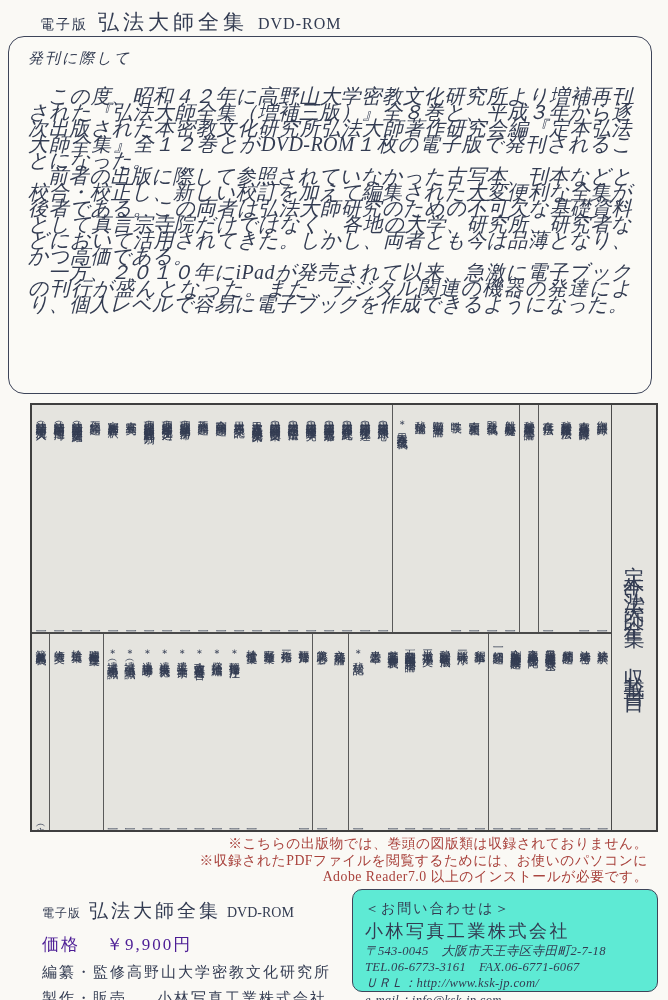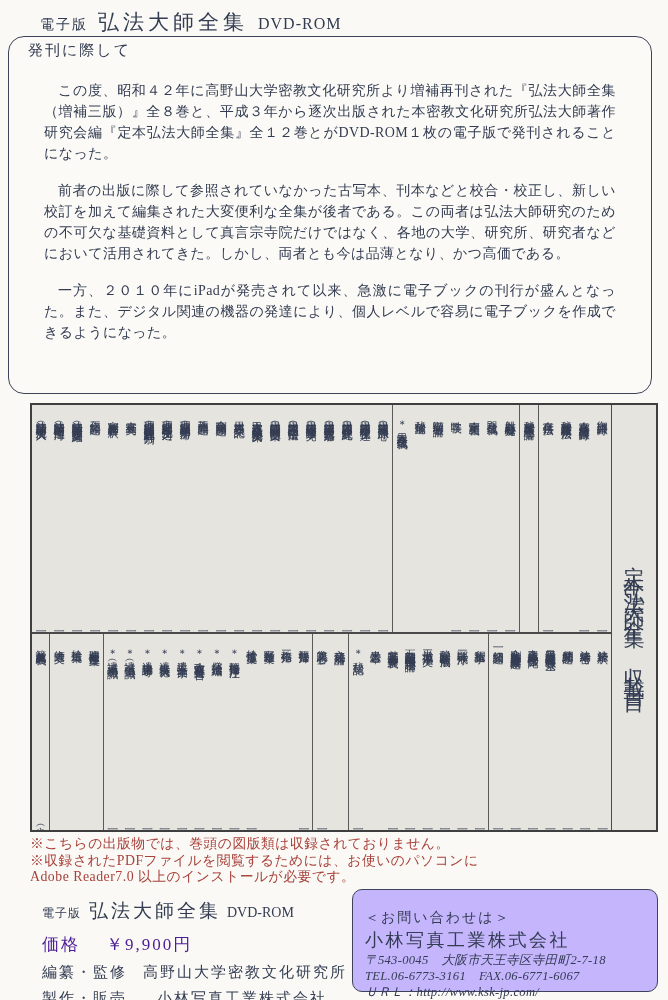--- a/index.html
+++ b/index.html
@@ -14,26 +14,27 @@
   
   #top-header{position:absolute;left:40px;top:8px;white-space:nowrap;}
   #top-header .edition{font-size:14px;letter-spacing:2px;}
   #top-header .title{font-size:21px;letter-spacing:4px;margin-left:10px;}
   #top-header .media{font-size:16px;letter-spacing:1px;margin-left:10px;}
 
   
   #preface-box{
     position:absolute;left:8px;top:36px;width:644px;height:358px;
     border:1.6px solid #3d4459;border-radius:16px;
-    box-sizing:border-box;padding:4px 19px 0 19px;
+    box-sizing:border-box;padding:12px 19px 0 19px;
     background:#fbfaf6;
+    font-style:italic;
   }
   #preface-heading{font-size:15px;letter-spacing:2px;margin:0 0 20px 0;font-weight:normal;}
   .para{
-    font-size:14px;line-height:21px;margin:16px;
+    font-size:20px;line-height:16px;margin:0;
     text-align:justify;text-indent:1em;letter-spacing:0.4px;
   }
 
   
   #catalog{
     position:absolute;left:30px;top:403px;width:628px;height:429px;
     box-sizing:border-box;border:2px solid #3f3f3f;background:#e5e4df;
     display:flex;flex-direction:row-reverse;
   }
   #side-title-col{
@@ -58,40 +59,40 @@
     letter-spacing:1px;white-space:nowrap;max-height:100%;
   }
   .tentry .c{
     writing-mode:vertical-rl;font-size:11px;line-height:1.15;
     letter-spacing:1px;white-space:nowrap;
   }
 
   
   #notes{
     position:absolute;left:30px;top:836px;width:618px;
-    text-align:left;color:#a8413b;
+    text-align:right;color:#a8413b;
   }
   #notes .note-line{font-size:13.8px;line-height:16.5px;letter-spacing:0.5px;}
 
   
   #footer-left{position:absolute;left:42px;top:898px;white-space:nowrap;}
   #product-line .edition{font-size:12px;letter-spacing:1px;}
   #product-line .title{font-size:19px;letter-spacing:3px;margin-left:8px;}
   #product-line .media{font-size:14px;margin-left:6px;}
   #price-line{margin-top:9px;color:#4c1d95;font-size:17px;letter-spacing:2px;}
   #price-line .price{margin-left:26px;}
   .credit{font-size:15px;letter-spacing:2px;margin-top:7px;}
-  .credit .name{margin-left:16px;}
+  .credit .name{margin-left:0;}
   .credit:last-child .name{margin-left:30px;}
 
   
   #contact-box{
     position:absolute;left:352px;top:889px;width:306px;height:103px;
     box-sizing:border-box;border:1.6px solid #3d4459;border-radius:10px;
-    padding:19px 12px 0 12px;background:#c4b5fd;
+    padding:10px 12px 0 12px;background:#5eead4;
   }
   #contact-heading{font-size:14px;letter-spacing:2px;}
   #contact-company{font-size:18px;letter-spacing:2.5px;margin-top:1px;}
   .contact-line{font-size:12.6px;line-height:16.2px;letter-spacing:0.3px;white-space:nowrap;font-style:italic;}
 </style>
 </head>
 <body>
 
 <div id="page">
 

